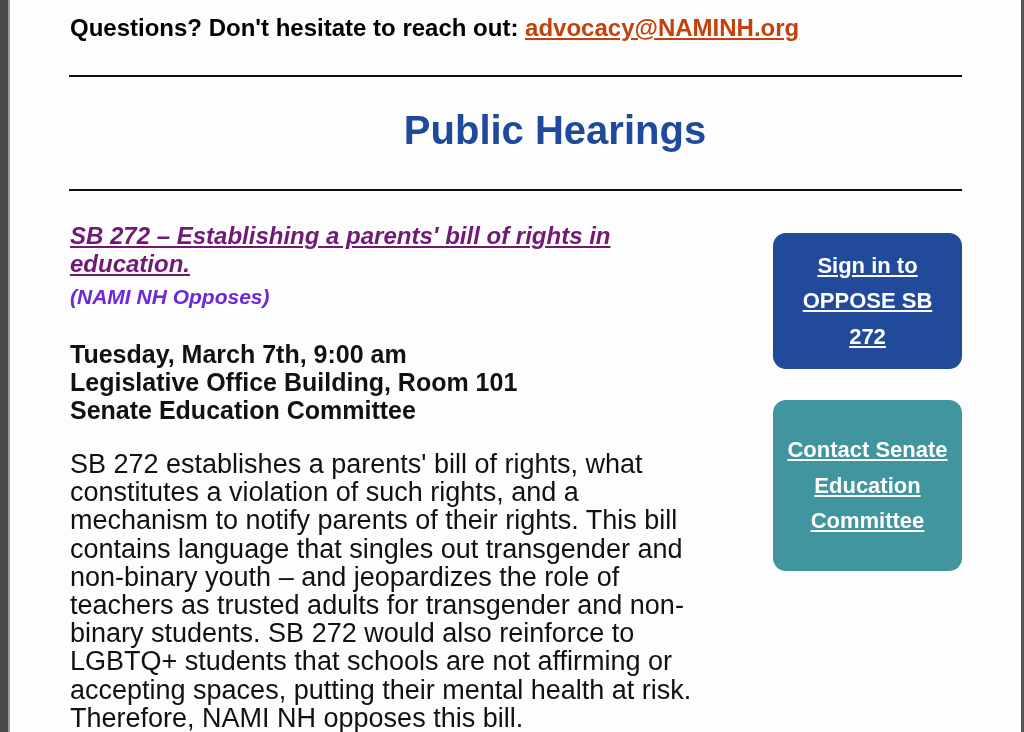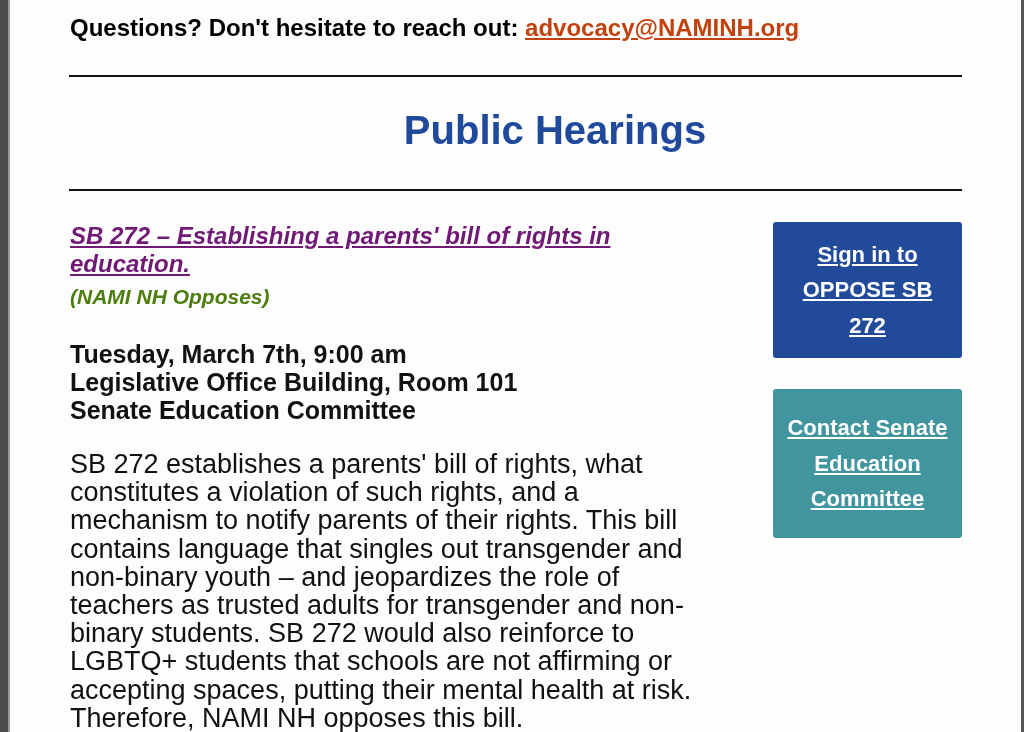--- a/index.html
+++ b/index.html
@@ -6,28 +6,28 @@
   body { width:1024px; height:732px; overflow:hidden; background:#fdfdfd; position:relative; font-family:"Liberation Sans", sans-serif; color:#111; }
   .edge-left { position:absolute; left:0; top:0; width:8px; height:732px; background:#4b4b4b; border-right:2px solid #9a9a9a; }
   .edge-right { position:absolute; right:0; top:0; width:3px; height:732px; background:#555; }
   .questions { position:absolute; left:70px; top:14px; font-size:24px; font-weight:bold; color:#000; white-space:nowrap; }
   .questions a { color:#c2410c; text-decoration:underline; }
   .rule { position:absolute; left:69px; width:893px; height:2px; background:#111; }
   .rule1 { top:75px; }
   .rule2 { top:189px; }
   .title { position:absolute; left:0; width:1024px; top:108px; text-align:center; font-size:40px; font-weight:bold; color:#1f4a9c;padding-left:43px; }
   .bill-title { position:absolute; left:70px; top:222px; width:640px; font-size:24px; font-weight:bold; line-height:28px; text-decoration:underline; color:#701a75;font-style:italic; }
-  .position { position:absolute; left:70px; top:285px; font-size:21px; font-weight:bold; font-style:italic; color:#4d7c0f; }
+  .position { position:absolute; left:70px; top:285px; font-size:21px; font-weight:bold; font-style:italic; color:#6d28d9; }
   .details { position:absolute; left:70px; top:340px; font-size:25px; font-weight:bold; line-height:28px; color:#111; }
   .details div { white-space:nowrap; }
   .desc { position:absolute; left:70px; top:450px; width:650px; font-size:27px; line-height:28.2px; color:#111; }
-  .btn { position:absolute; left:773px; width:189px; border-radius:3px; color:#fff; font-weight:bold; font-size:22px; line-height:35.5px; text-align:center; display:flex; align-items:center; justify-content:center; box-sizing:border-box; padding:0 10px; }
+  .btn { position:absolute; left:773px; width:189px; border-radius:13px; color:#fff; font-weight:bold; font-size:22px; line-height:35.5px; text-align:center; display:flex; align-items:center; justify-content:center; box-sizing:border-box; padding:0 10px;margin-top:11px; }
   .btn span { text-decoration:underline; }
   .btn-oppose { top:222px; height:136px; background:#214a9a; }
-  .btn-contact { top:389px; height:149px; background:#41959f; }
+  .btn-contact { top:389px; height:171px; background:#41959f; }
 </style>
 </head>
 <body>
 
 <div class="edge-left"></div>
 <div class="edge-right"></div>
 
 <div class="questions">
   <span>Questions? Don't hesitate to reach out: </span><a>advocacy@NAMINH.org</a>
 </div>

